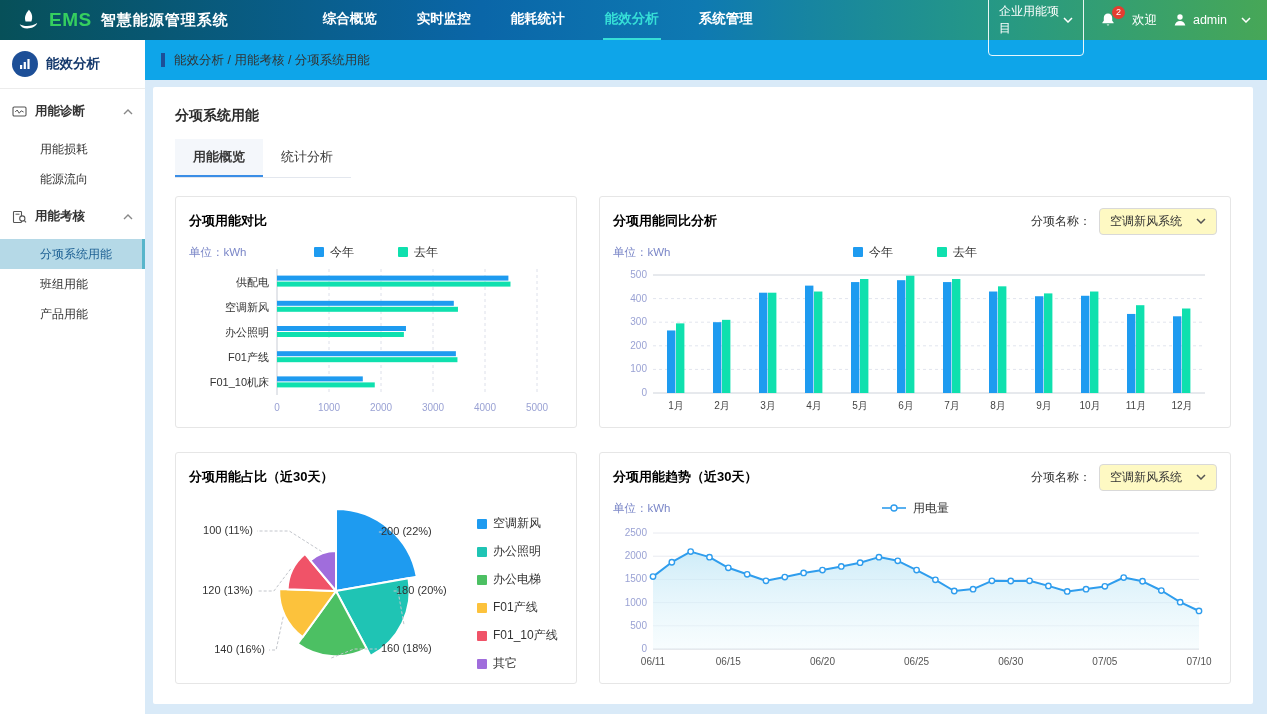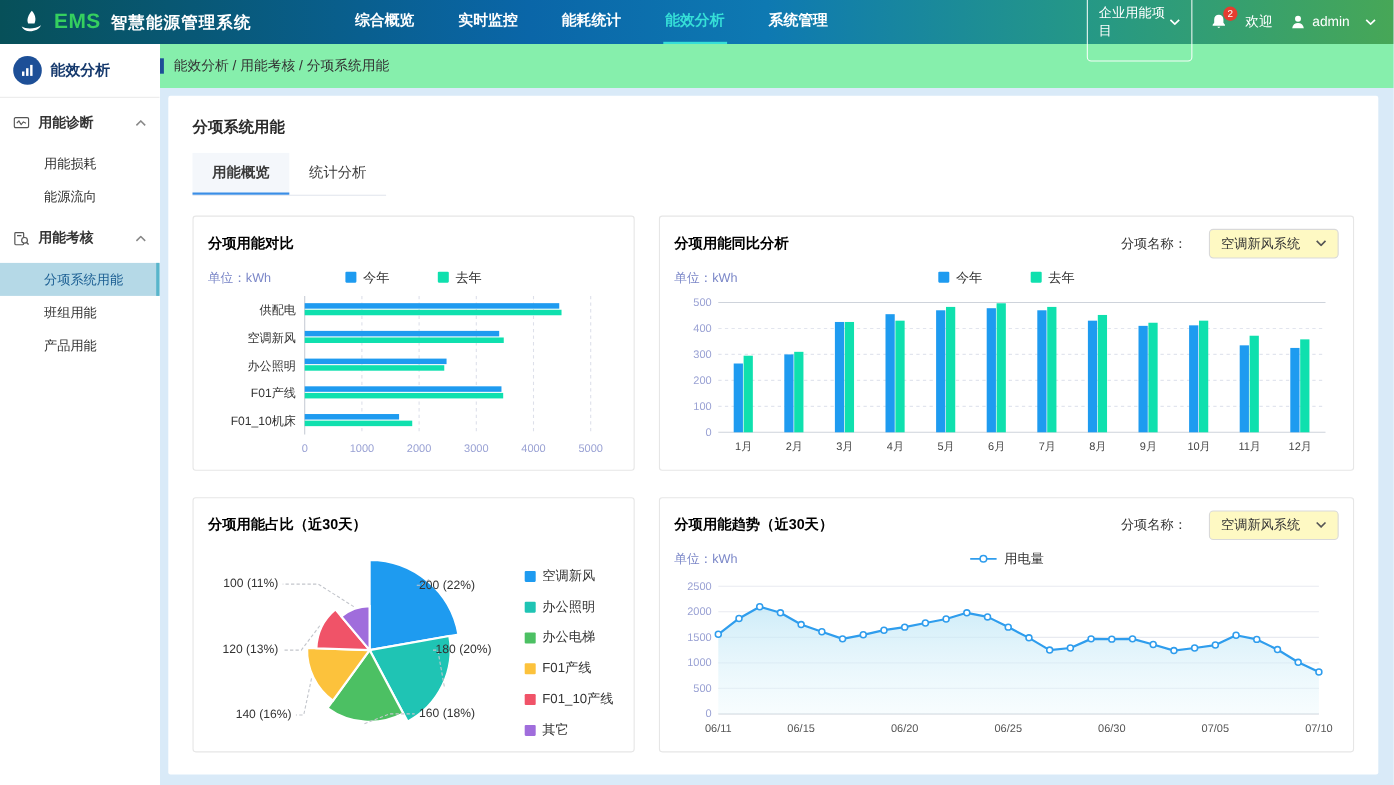--- a/index.html
+++ b/index.html
@@ -33,35 +33,35 @@
   .side-head-icon { width:26px; height:26px; border-radius:50%; background:#1d4f97;
     display:flex; align-items:center; justify-content:center; flex:none; }
   .side-head-label { font-size:13.5px; font-weight:bold; color:#14386c; }
   .group-head { display:flex; align-items:center; gap:8px; padding:14px 12px; cursor:pointer;
     font-size:12.5px; font-weight:bold; color:#333; }
   .group-head .caret { margin-left:auto; }
   .side-item { padding:8px 0 8px 40px; font-size:12px; color:#333; cursor:pointer; line-height:14px; }
   .side-item.selected { background:#b5d9e7; color:#1c5f93; border-right:3px solid #58b5cb; }
 
   
-  .crumb { margin-left:145px; height:40px; background:#86efac; display:flex; align-items:center;
-    padding-left:0; font-size:12.5px; color:#333; }
+  .crumb { margin-left:145px; height:40px; background:#0ea5e9; display:flex; align-items:center;
+    padding-left:16px; font-size:12.5px; color:#333; }
   .crumb-bar { width:4px; height:14px; background:#1d4f97; margin-right:9px; }
   .main { margin-left:145px; }
   .card { margin:7px 14px 12px 8px; background:#fff; border-radius:2px; padding:16px 22px 20px; min-height:592px; }
   .page-title { font-size:14px; font-weight:bold; color:#2b2b2b; margin-top:4px; }
   .tabs { display:flex; border-bottom:1px solid #e3e7ee; width:max-content; margin-top:14px; }
   .tab { padding:9px 18px; font-size:13px; color:#3a3a3a; cursor:pointer; border-bottom:2px solid transparent; }
   .tab.active { background:#f4f7fb; border-bottom-color:#3a8ee6; font-weight:bold; }
 
   .grid { display:grid; grid-template-columns:402px 1fr; gap:24px 22px; margin-top:18px; }
   .panel { border:1px solid #e6e6e6; border-radius:3px; background:#fff; height:232px; padding:12px 13px; }
   .panel-head { display:flex; align-items:center; justify-content:space-between; height:24px; }
   .panel-title { font-size:13px; font-weight:bold; color:#000000; }
-  .select-group { display:flex; align-items:center; gap:20px; font-size:12px; color:#333; }
+  .select-group { display:flex; align-items:center; gap:8px; font-size:12px; color:#333; }
   .select-box { display:flex; align-items:center; gap:14px; border:1px solid #d9d9d9; border-radius:4px;
     padding:4px 10px; background:#fef9c3; font-size:12px; color:#333; cursor:pointer; }
 
   .chart-meta { position:relative; margin-top:10px; height:18px; display:flex; align-items:center; }
   .unit-label { font-size:11.5px; color:#7b87c8; }
   .legend-wrap { position:absolute; left:0; right:0; display:flex; justify-content:center; gap:44px; }
   .lg-item { display:inline-flex; align-items:center; gap:6px; font-size:12px; color:#333; cursor:pointer; }
   .lg-sq { width:10px; height:10px; border-radius:1px; display:inline-block; }
   .chart-box { margin-top:4px; }
 

